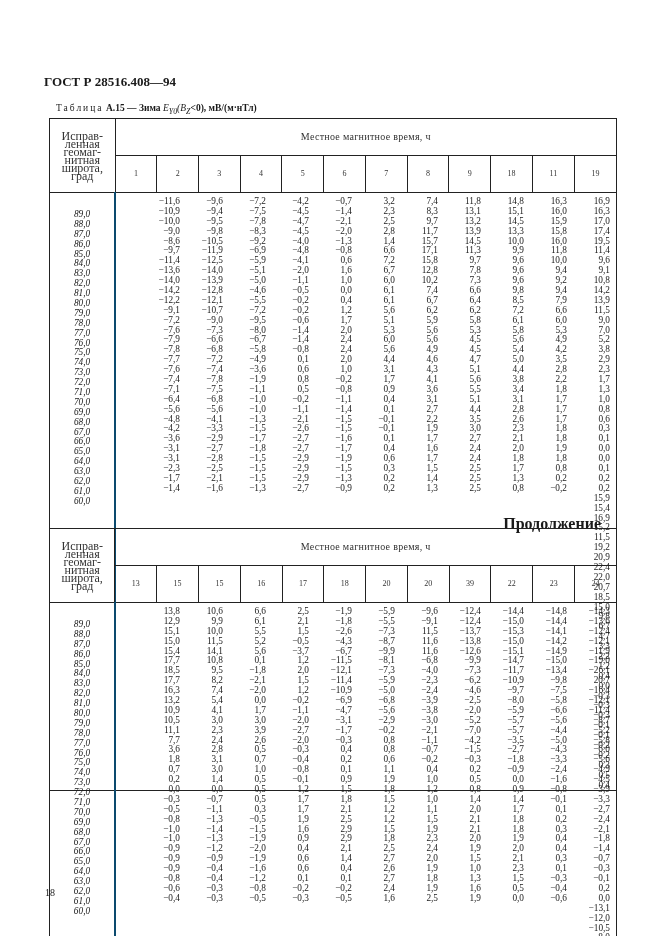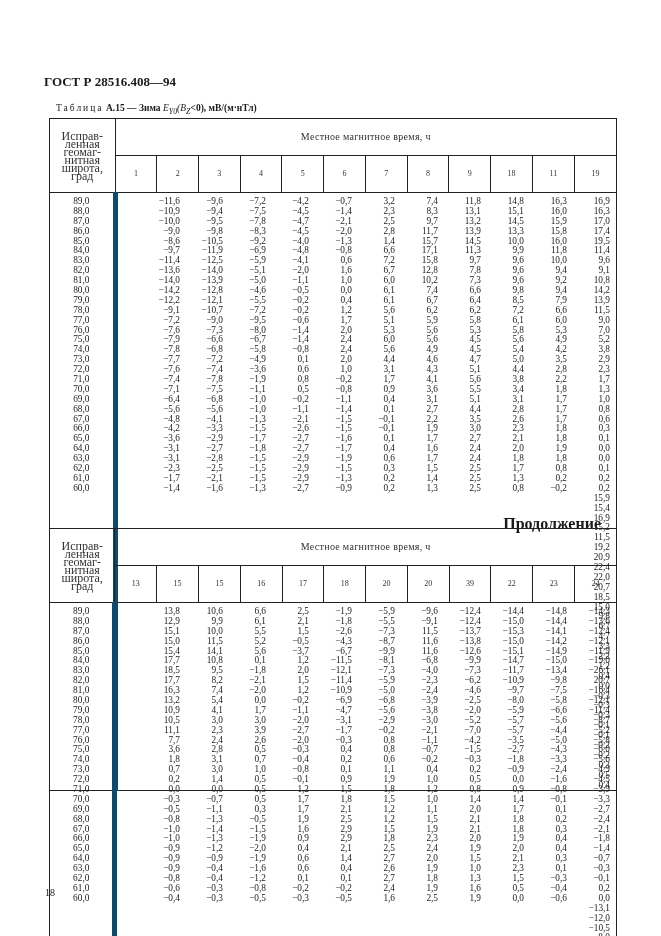--- a/index.html
+++ b/index.html
@@ -27,21 +27,21 @@
     font-size: 9.3px; line-height: 9.9px;
   }
   table.data th {
     font-weight: normal; font-size: 12px; color: #333;
     border: 1px solid #222; text-align: center; padding: 0;
   }
   table.data th.lat-head { width: 66px; line-height: 8px; vertical-align: middle; }
   table.data th.group-head { height: 36px; font-size: 10px; letter-spacing: 0.3px; }
   table.data th.hour { height: 36px; width: 43px; font-size: 8px; }
   table.data td { padding: 0; text-align: right; vertical-align: top; }
-  table.data td.lat { text-align: center; border-left: 1px solid #222; border-right: 5px solid #0c4a6e; padding-top: 4px; }
+  table.data td.lat { text-align: center; border-left: 1px solid #222; border-right: 2px solid #0c4a6e; padding-top: 17px; font-style: italic; }
   table.data tr.body td { border-bottom: 1px solid #222; }
   .cell-line { display: block; height: 9.9px; white-space: nowrap; }
   .col { display: inline-block; width: 43px; text-align: right; vertical-align: top; }
   .col .v { display: block; height: 9.9px; padding-right: 6px; }
   .page-num { position: absolute; left: 45px; top: 887px; font-size: 10px; }
   #t1 { top: 118px; width: 568px; }
   #t2 { top: 528px; width: 568px; }
 </style>
 </head>
 <body>

